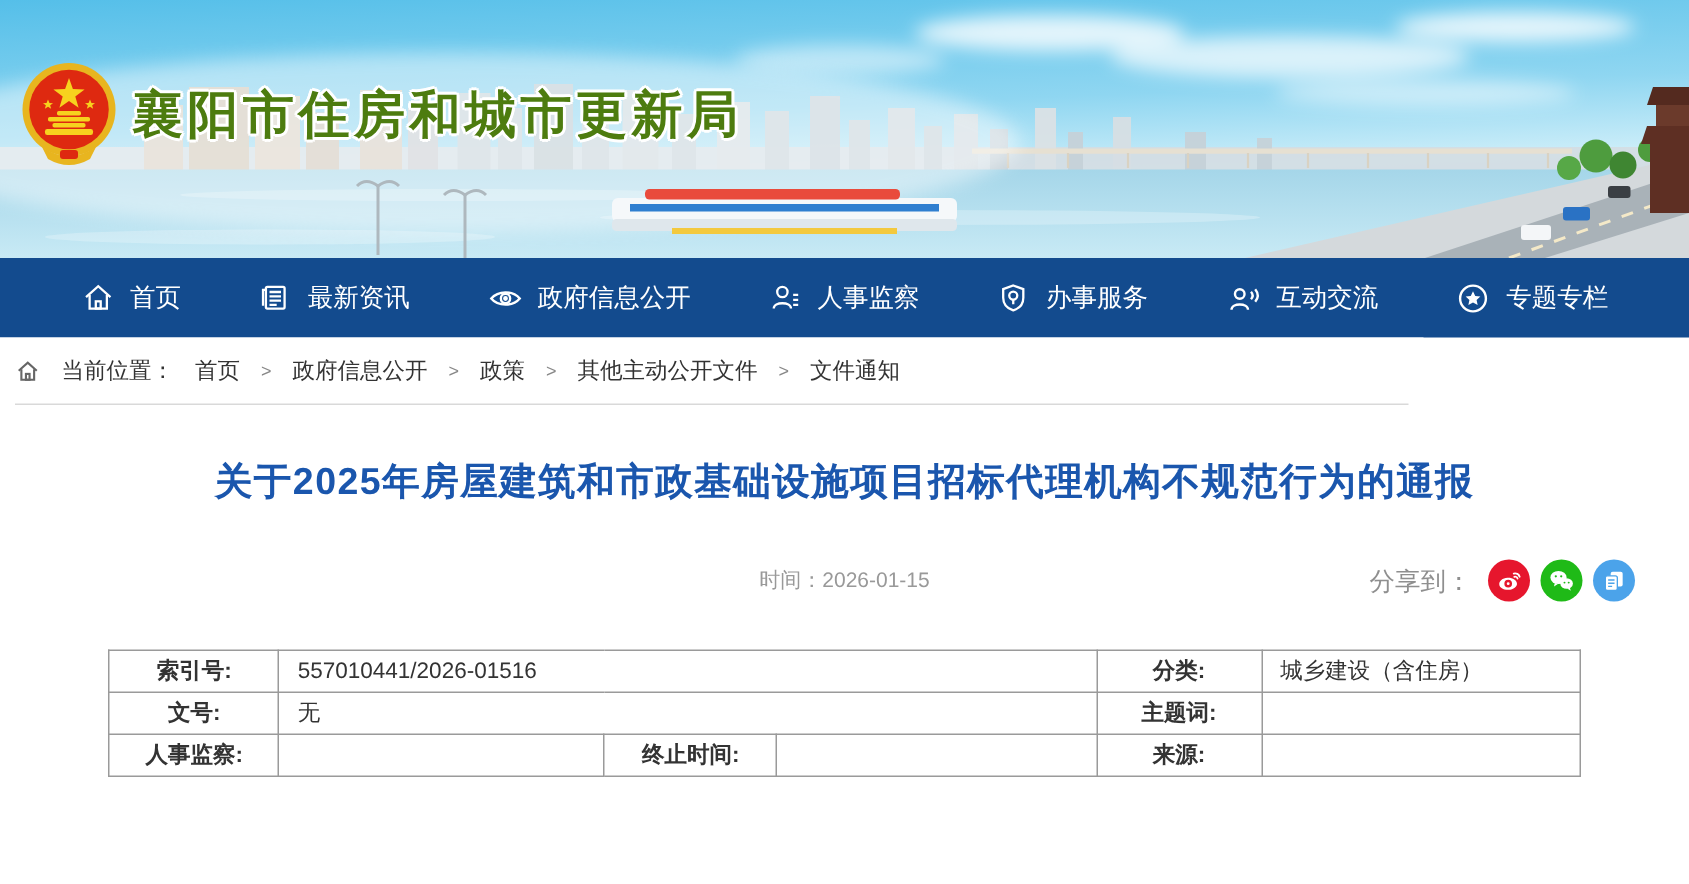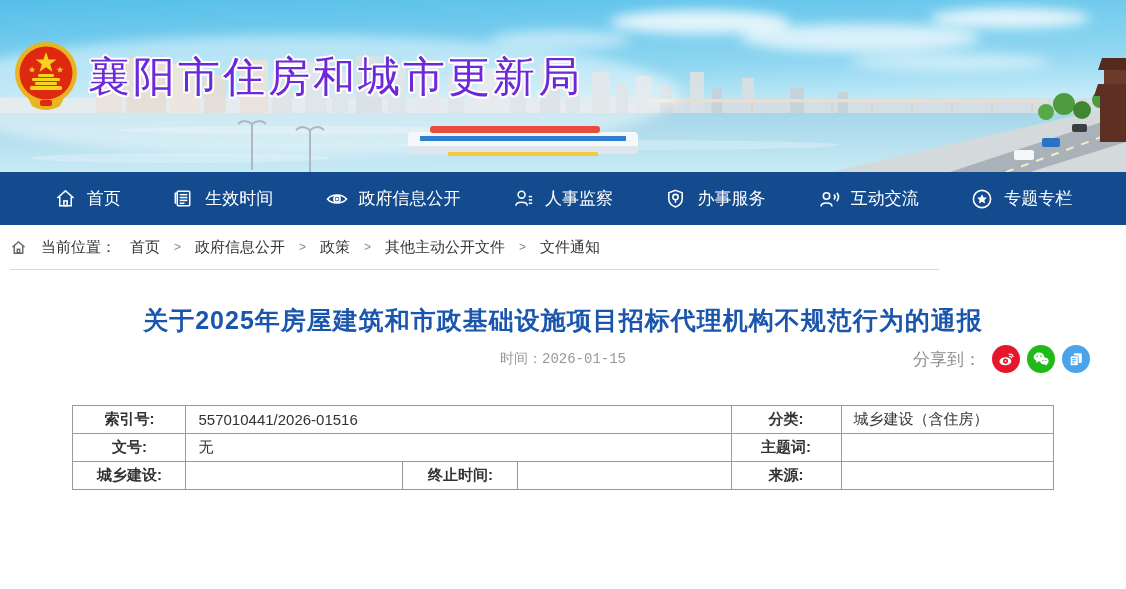--- a/index.html
+++ b/index.html
@@ -4,21 +4,21 @@
 <style>
   * { margin: 0; padding: 0; box-sizing: border-box; }
   html, body { width: 1126px; height: 589px; overflow: hidden; background: #fff;
     font-family: "Liberation Sans", "DejaVu Sans", sans-serif; }
 
   
   .banner { position: relative; width: 1126px; height: 172px; overflow: hidden; }
   .banner svg.scene { position: absolute; inset: 0; display: block; }
   .brand { position: absolute; left: 14px; top: 40px; display: flex; align-items: center; gap: 10px; }
   .brand h1 {
-    font-size: 42px; font-weight: normal; color: #6d28d9; letter-spacing: 3px;
+    font-size: 34px; font-weight: bold; color: #4d7c0f; letter-spacing: 3px;
     text-shadow: 2px 0 0 #fff, -2px 0 0 #fff, 0 2px 0 #fff, 0 -2px 0 #fff,
                  1.5px 1.5px 0 #fff, -1.5px 1.5px 0 #fff, 1.5px -1.5px 0 #fff, -1.5px -1.5px 0 #fff;
   }
 
   
   .nav { width: 1126px; height: 53px; background: #134b8e; display: flex;
     align-items: center; justify-content: space-around; padding: 0 28px; }
   .nav-item { display: flex; align-items: center; gap: 10px; color: #fff;
     font-size: 17px; cursor: pointer; text-decoration: none; white-space: nowrap; }
   .nav-item svg { display: block; }
@@ -27,21 +27,21 @@
   .crumb-wrap { width: 949px; height: 45px; background: #fff; }
   .crumb { margin: 0 10px; height: 100%; border-bottom: 1px solid #d9d9d9;
     display: flex; align-items: center; gap: 14px; font-size: 15px; color: #333; }
   .crumb .sep { color: #888; font-size: 12px; }
   .crumb a { color: #333; text-decoration: none; cursor: pointer; }
   .crumb .cur-label { color: #333; }
 
   
   .page-title { margin-top: 34px; text-align: center; color: #1a56ad;
     font-size: 25px; font-weight: bold; letter-spacing: 1px; }
-  .meta { position: relative; margin-top: 8px; height: 30px; font-family: Liberation Mono, monospace; }
+  .meta { position: relative; margin-top: 36px; height: 30px; }
   .meta .time { position: absolute; left: 0; right: 0; top: 5px; text-align: center;
     color: #999; font-size: 14px; }
   .share { position: absolute; right: 36px; top: 0; display: flex; align-items: center; gap: 7px; }
   .share-label { color: #8f8f8f; font-size: 17px; margin-right: 4px; }
   .share-btn { width: 28px; height: 28px; border-radius: 50%; display: flex;
     align-items: center; justify-content: center; cursor: pointer; }
   .share-btn.weibo { background: #e6162d; }
   .share-btn.wechat { background: #1fba17; }
   .share-btn.copy { background: #4ba3ea; }
 
@@ -215,21 +215,21 @@
   </a>
   <a class="nav-item">
     <svg width="23" height="23" viewBox="0 0 24 24" fill="none" stroke="#fff" stroke-width="1.6">
       <rect x="5.5" y="4.5" width="13" height="15" rx="1"></rect>
       <line x1="8" y1="8" x2="16" y2="8"></line>
         <line x1="8" y1="11" x2="16" y2="11"></line>
       <line x1="8" y1="14" x2="16" y2="14"></line>
         <line x1="8" y1="17" x2="13" y2="17"></line>
       <path d="M5.5 6.5 h-2 v11"></path>
     </svg>
-    <span>生效时间</span>
+    <span>最新资讯</span>
   </a>
   <a class="nav-item">
     <svg width="24" height="24" viewBox="0 0 24 24" fill="none" stroke="#fff" stroke-width="1.6">
       <path d="M2.5 12 C7 6.6 17 6.6 21.5 12 C17 17.4 7 17.4 2.5 12 Z"></path>
       <circle cx="12" cy="12" r="3.1"></circle>
         <circle cx="12" cy="12" r="0.8" fill="#fff"></circle>
     </svg>
     <span>政府信息公开</span>
   </a>
   <a class="nav-item">
@@ -344,21 +344,21 @@
       <td class="lbl">分类:</td>
       <td class="val">城乡建设（含住房）</td>
     </tr>
     <tr>
       <td class="lbl">文号:</td>
       <td class="val" colspan="3">无</td>
       <td class="lbl">主题词:</td>
       <td class="val"></td>
     </tr>
     <tr>
-      <td class="lbl">城乡建设:</td>
+      <td class="lbl">人事监察:</td>
       <td class="val"></td>
       <td class="lbl">终止时间:</td>
       <td class="val"></td>
       <td class="lbl">来源:</td>
       <td class="val"></td>
     </tr>
   </tbody>
     </table>
 </main>
 

